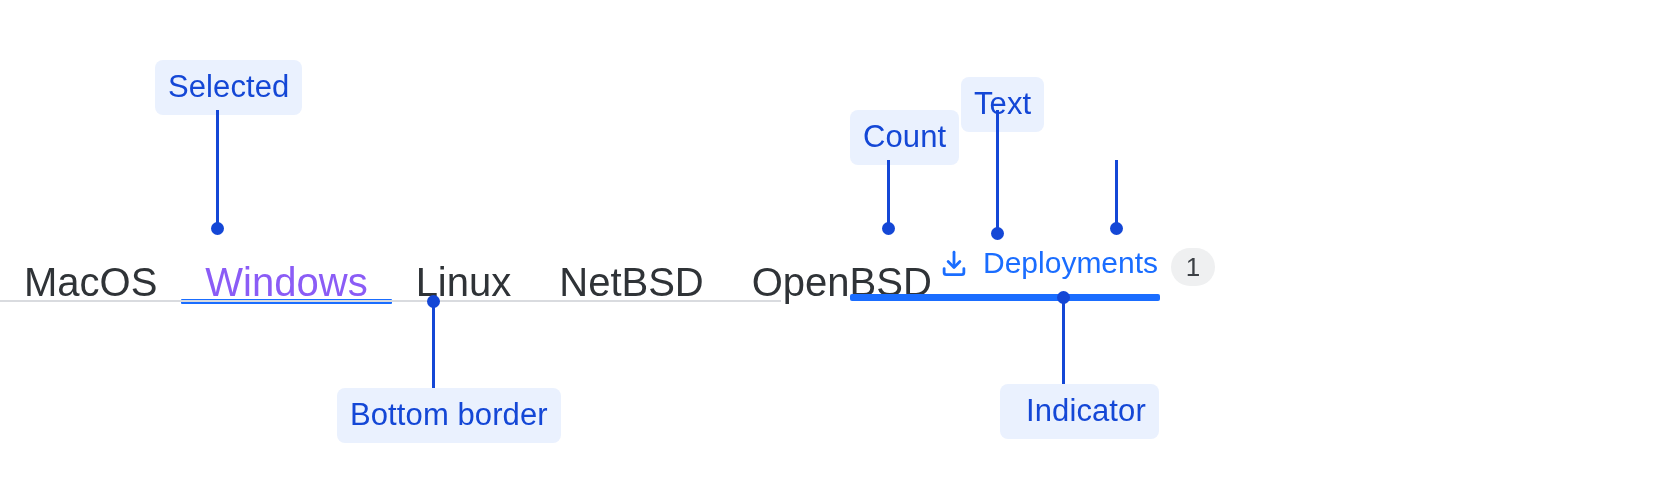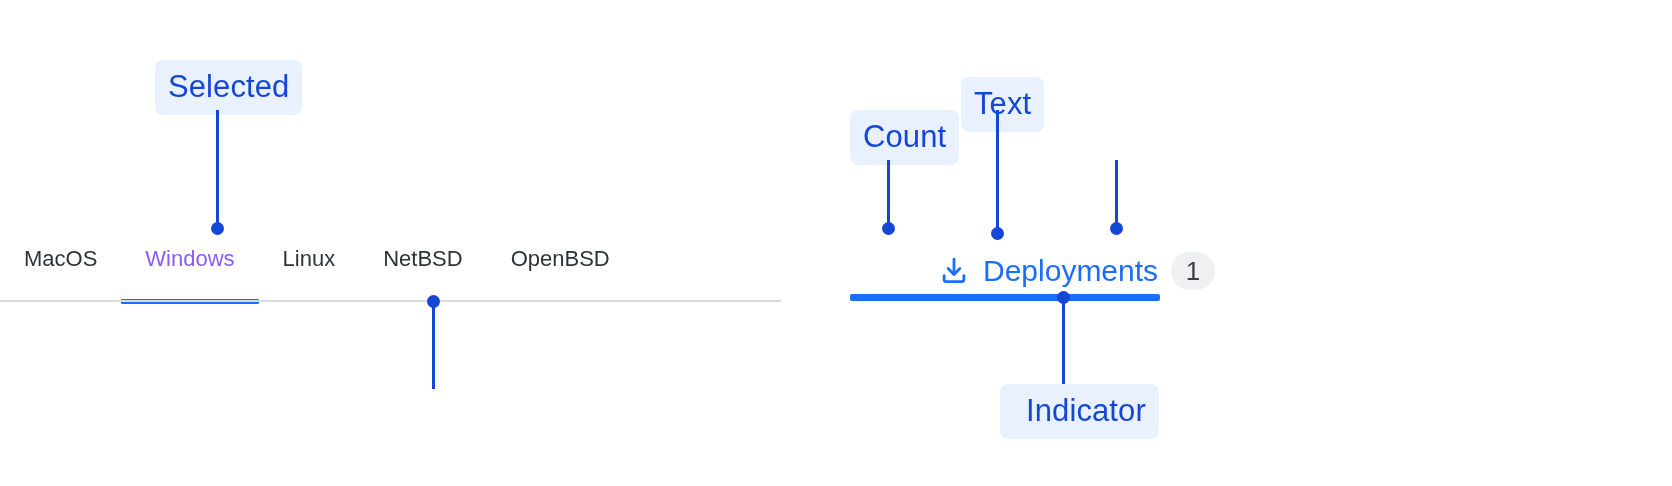--- a/index.html
+++ b/index.html
@@ -55,28 +55,28 @@
   .tabbar-left {
     position: absolute;
     left: 0;
     top: 248px;
     width: 781px;
     height: 54px;
     display: flex;
     align-items: flex-start;
   }
   .tab {
-    font-size: 22px;
+    font-size: 40px;
     line-height: 1;
     color: #2f3337;
     padding: 0 24px;
     position: relative;
     height: 54px;
     display: flex;
-    align-items: flex-start;
+    align-items: flex-end;
     cursor: pointer;
     white-space: nowrap;
   }
   .tab.is-selected {
     color: #8b5cf6;
   }
   .tab.is-selected::after {
     content: "";
     position: absolute;
     left: 0;
@@ -102,21 +102,20 @@
     top: 248px;
     width: 310px;
     height: 48px;
   }
   .tab-deploy {
     position: absolute;
     left: 0;
     top: 0;
     height: 46px;
     display: flex;
-    align-items: center;
     gap: 13px;
     padding-left: 88px;
     cursor: pointer;
   }
   .tab-deploy-icon {
     width: 32px;
     height: 32px;
     display: block;
     flex: 0 0 auto;
   }
@@ -172,20 +171,21 @@
       <span>NetBSD</span>
     </div>
     <div class="tab">
       <span>OpenBSD</span>
     </div>
   </div>
   <div class="tabbar-left-rule"></div>
 
   <div class="leader-dot" style="left:427px; top:295px;"></div>
   <div class="leader" style="left:432px; top:301px; height:88px;"></div>
+  <div class="callout" style="left:337px; top:388px;">Bottom border</div>
 
   <div class="callout" style="left:850px; top:110px;">Count</div>
   <div class="leader" style="left:887px; top:160px; height:68px;"></div>
   <div class="leader-dot" style="left:882px; top:222px;"></div>
 
   <div class="callout" style="left:961px; top:60px;margin-top:17px;">Text</div>
   <div class="leader" style="left:996px; top:110px; height:122px;"></div>
   <div class="leader-dot" style="left:991px; top:227px;"></div>
 
   <div class="leader" style="left:1115px; top:160px; height:68px;"></div>

